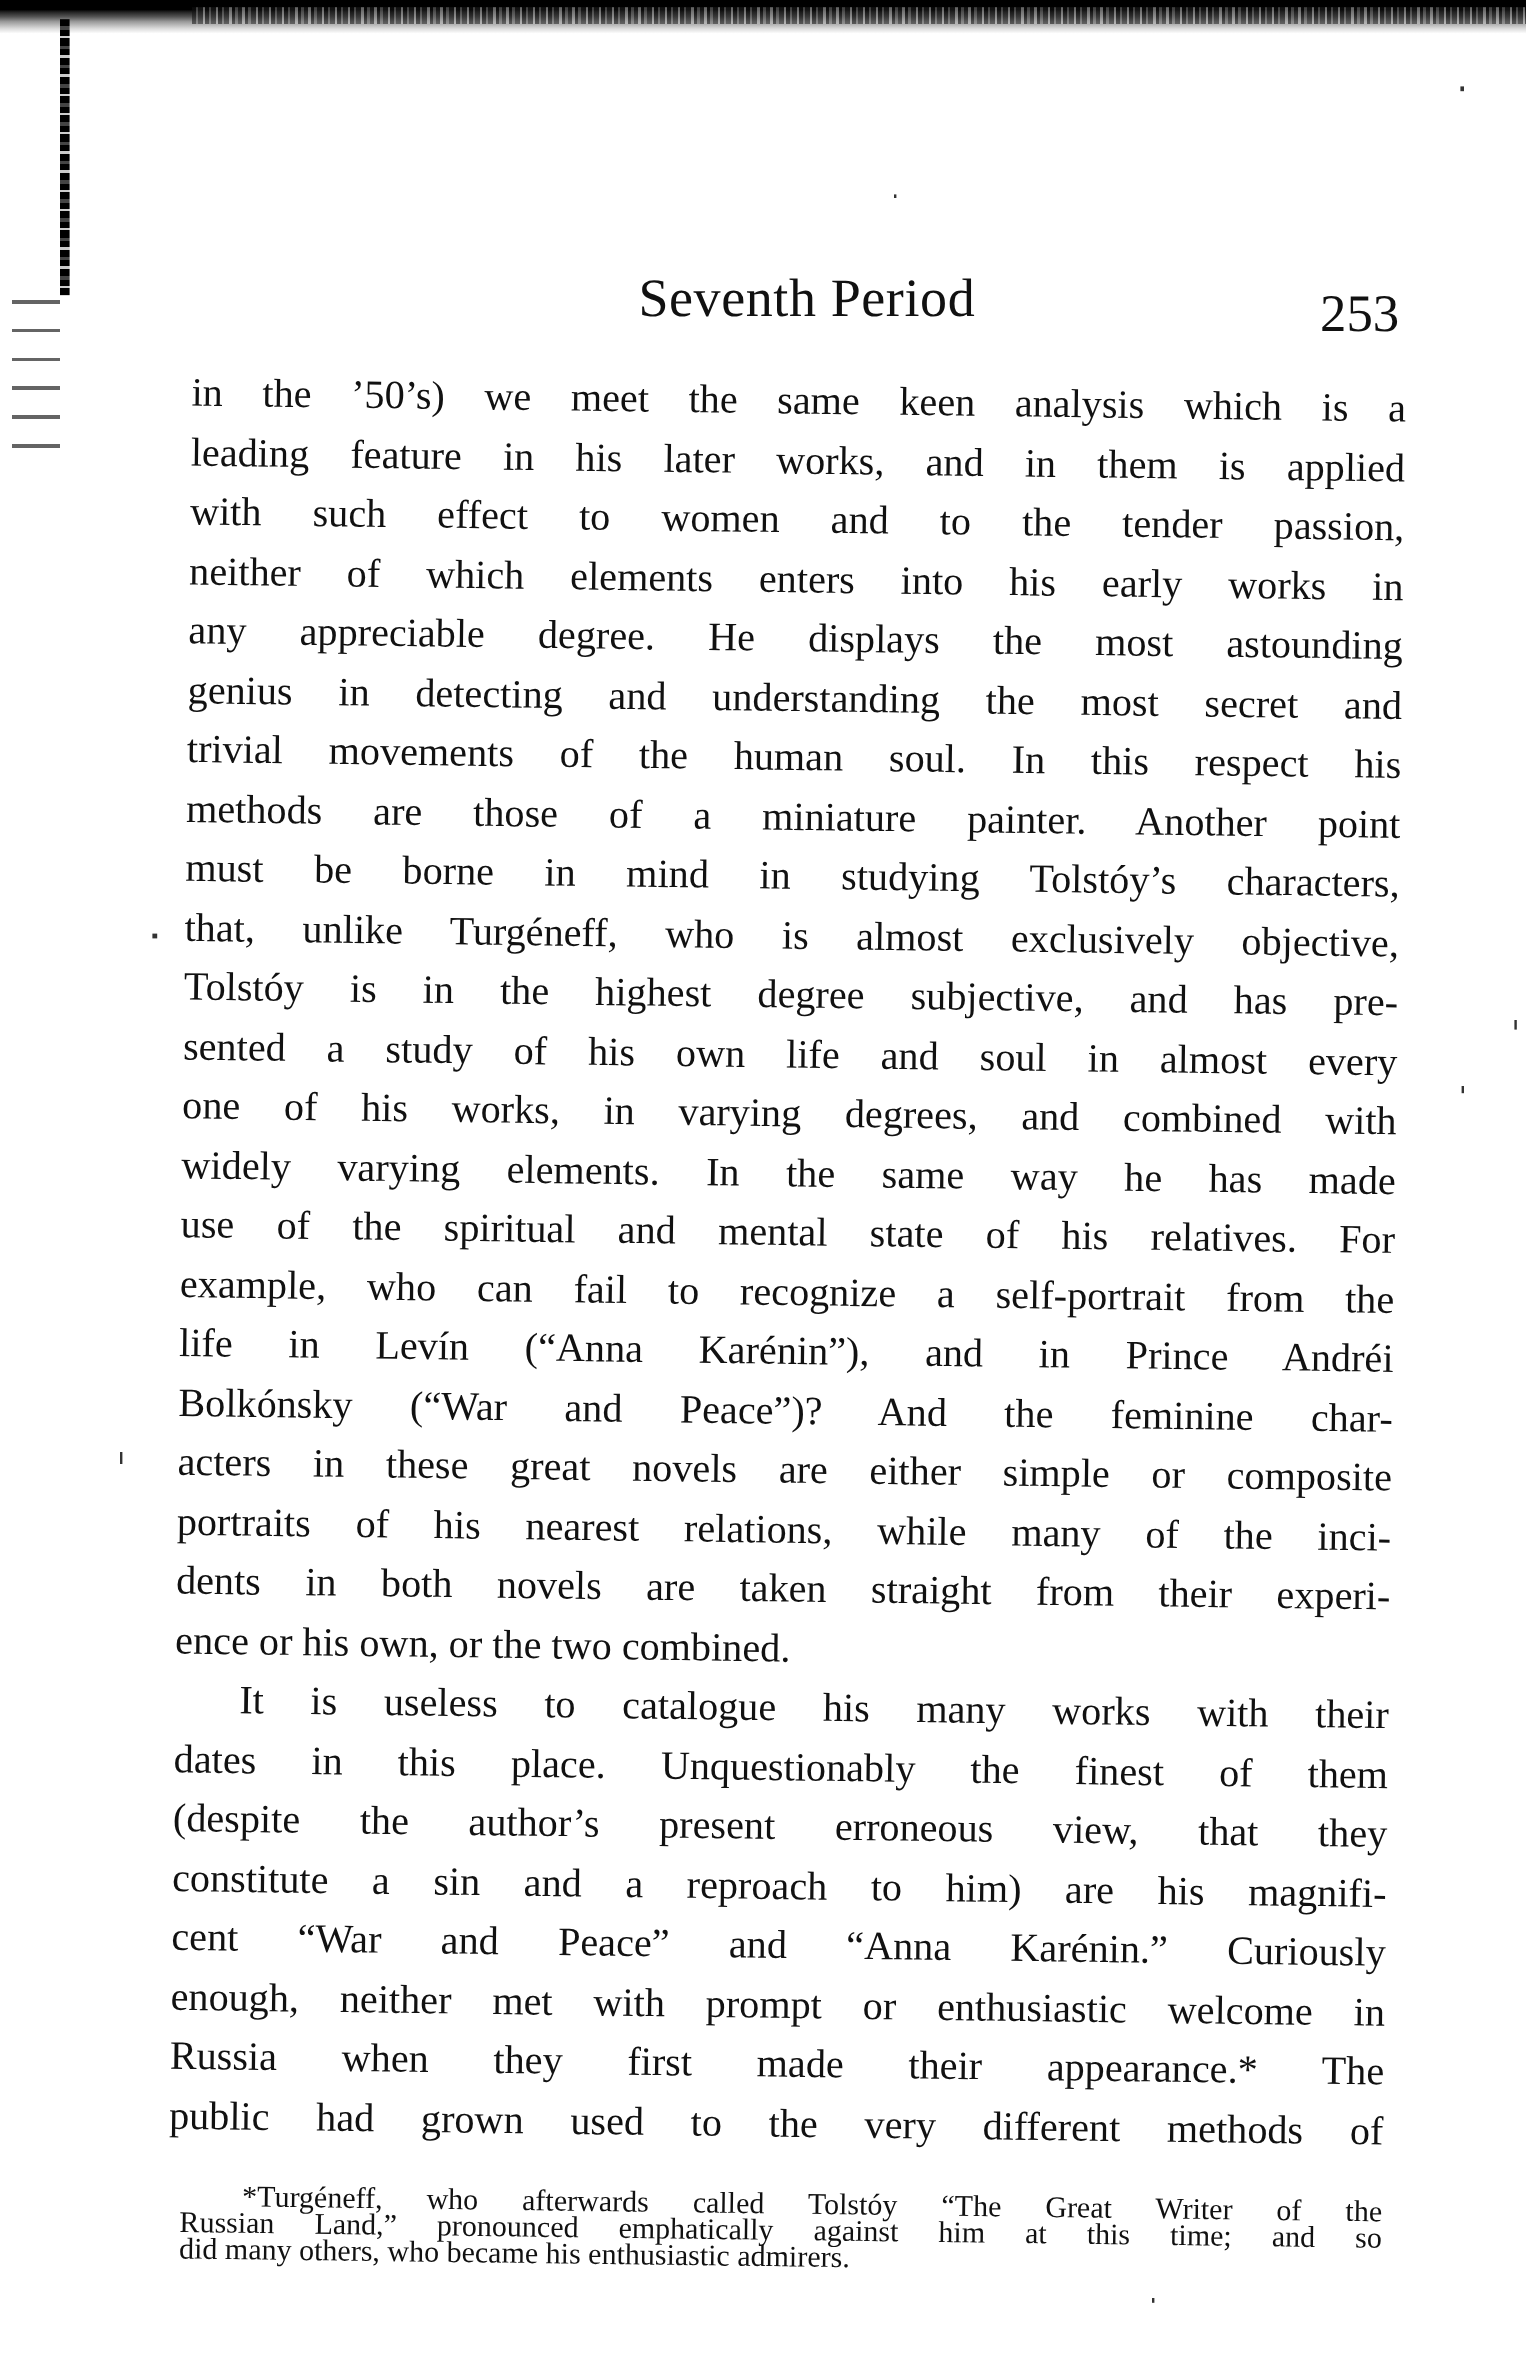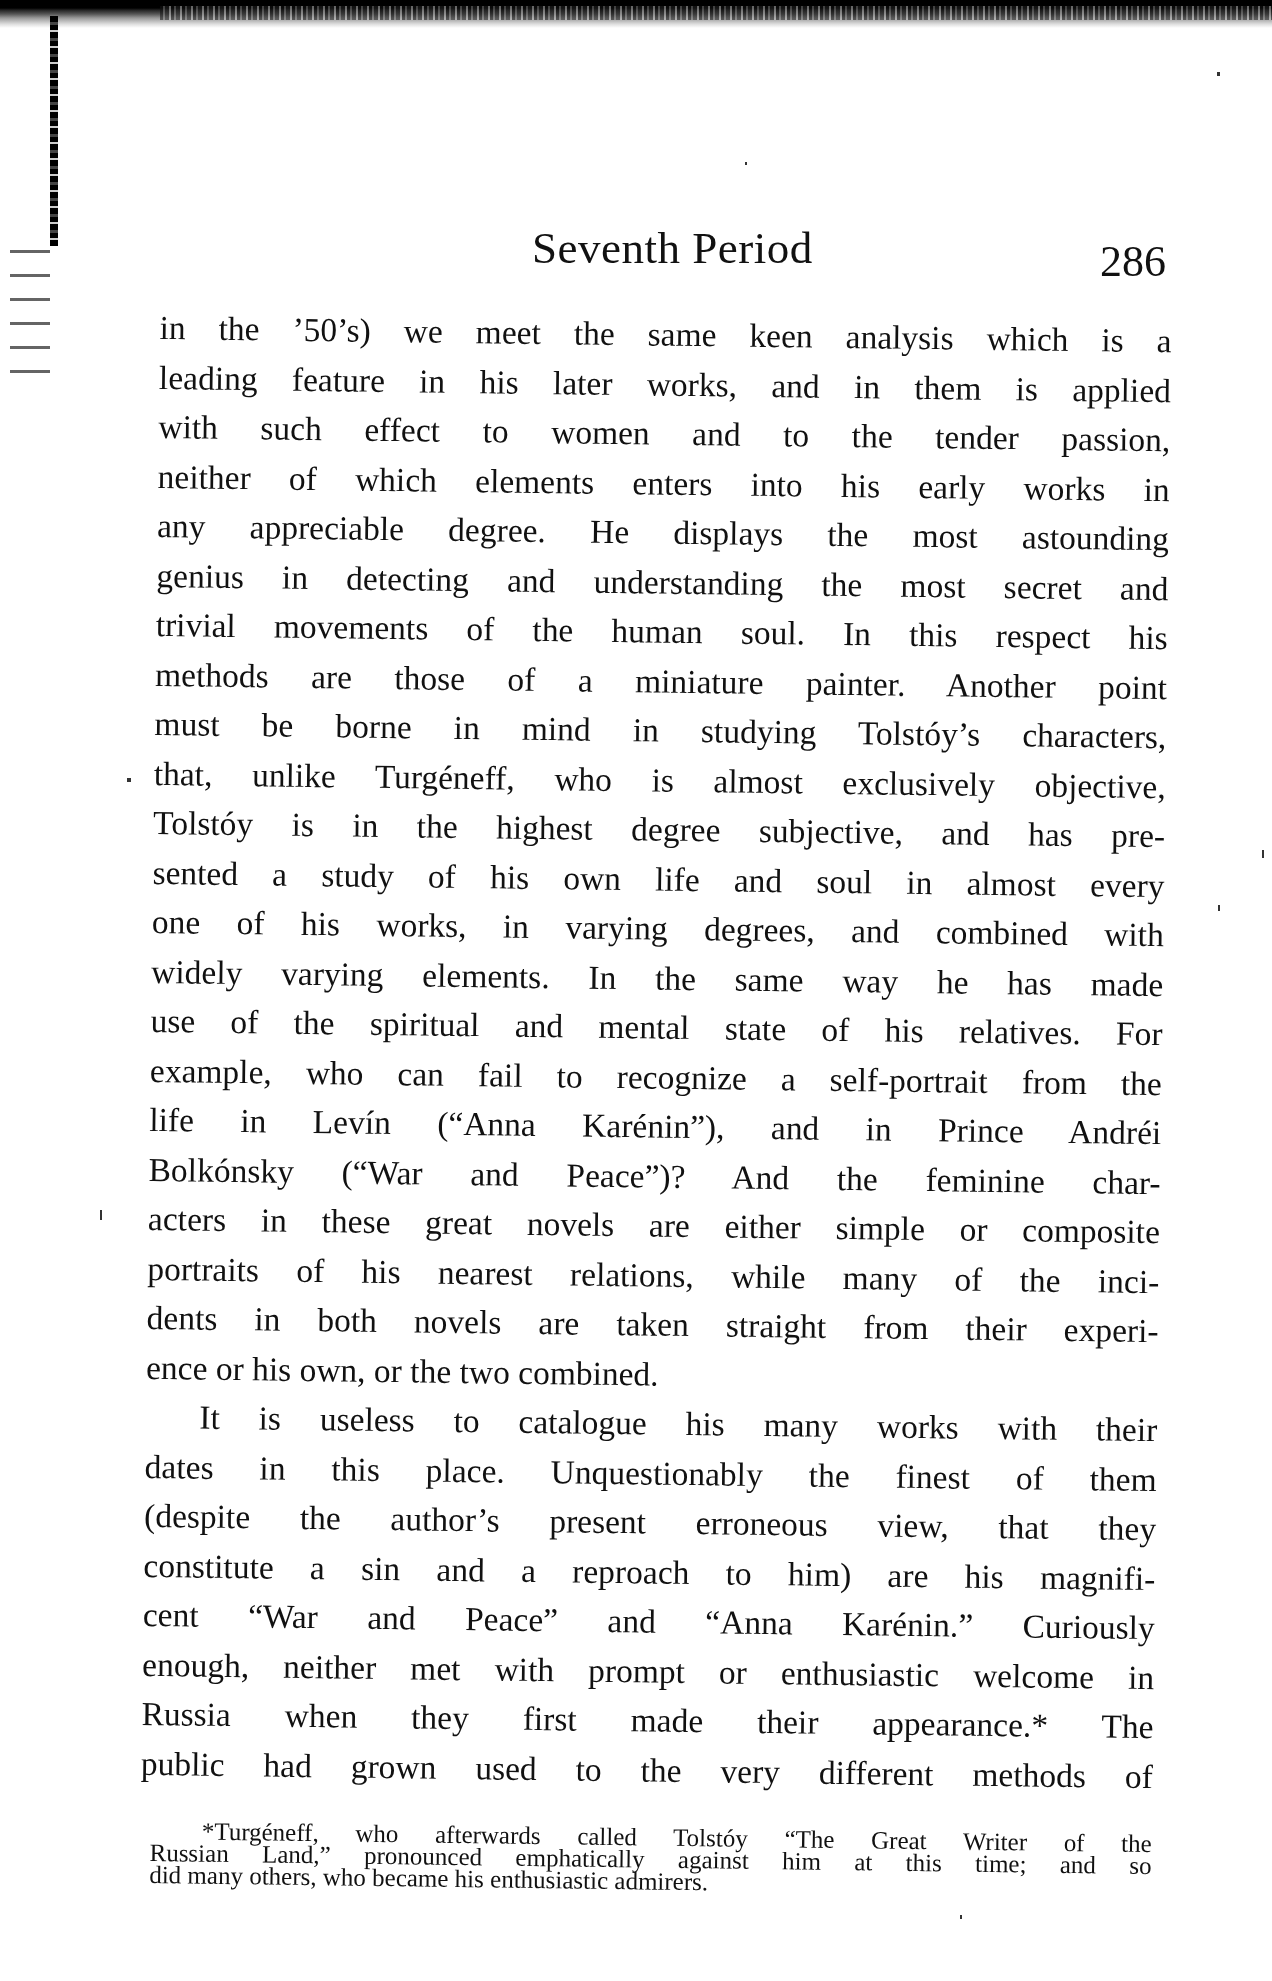--- a/index.html
+++ b/index.html
@@ -57,21 +57,21 @@
 <div class="speck" style="left:1217px;top:72px;"></div>
 <div class="speck" style="left:745px;top:162px;width:2px;height:3px;"></div>
 <div class="speck" style="left:127px;top:778px;width:4px;height:4px;"></div>
 <div class="speck" style="left:1262px;top:850px;width:2px;height:8px;"></div>
 <div class="speck" style="left:1218px;top:905px;width:2px;height:6px;"></div>
 <div class="speck" style="left:100px;top:1210px;width:2px;height:10px;"></div>
 <div class="speck" style="left:960px;top:1915px;width:2px;height:4px;"></div>
 
 <div class="header">
   <span class="running-head">Seventh Period</span>
-  <span class="page-number">286</span>
+  <span class="page-number">253</span>
 </div>
 
 <div class="body-text">
   <span class="line">in the ’50’s) we meet the same keen analysis which is a</span>
   <span class="line">leading feature in his later works, and in them is applied</span>
   <span class="line">with such effect to women and to the tender passion,</span>
   <span class="line">neither of which elements enters into his early works in</span>
   <span class="line">any appreciable degree.  He displays the most astounding</span>
   <span class="line">genius in detecting and understanding the most secret and</span>
   <span class="line">trivial movements of the human soul.  In this respect his</span>

